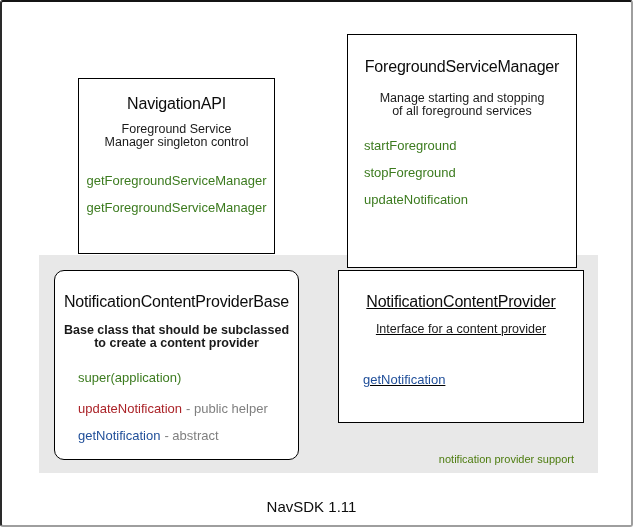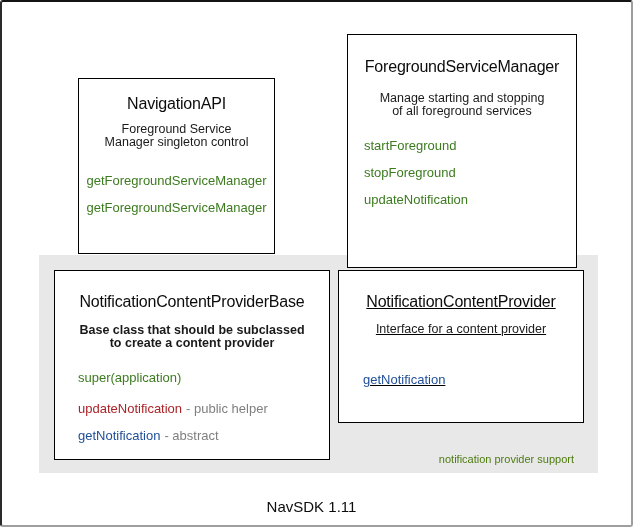--- a/index.html
+++ b/index.html
@@ -28,21 +28,21 @@
     background: var(--region-gray, #e8e8e8);
   }
   .class-box {
     position: absolute;
     box-sizing: border-box;
     background: #ffffff;
     border: 1.5px solid #000000;
   }
   .box-nav   { left: 76px;  top: 76px;  width: 197px; height: 176px; }
   .box-fsm   { left: 345px; top: 32px;  width: 230px; height: 234px; }
-  .box-ncpb  { left: 52px;  top: 268px; width: 276px; height: 190px; }
+  .box-ncpb  { left: 52px;  top: 268px; width: 245px; height: 190px; border-radius: 10px; }
   .box-ncp   { left: 336px; top: 268px; width: 246px; height: 153px; text-decoration: underline; }
 
   .box-title {
     font-size: 16px;
     line-height: 19px;
     color: #0c0c0c;
     text-align: center;
     white-space: nowrap;
     letter-spacing: -0.2px;
   }

